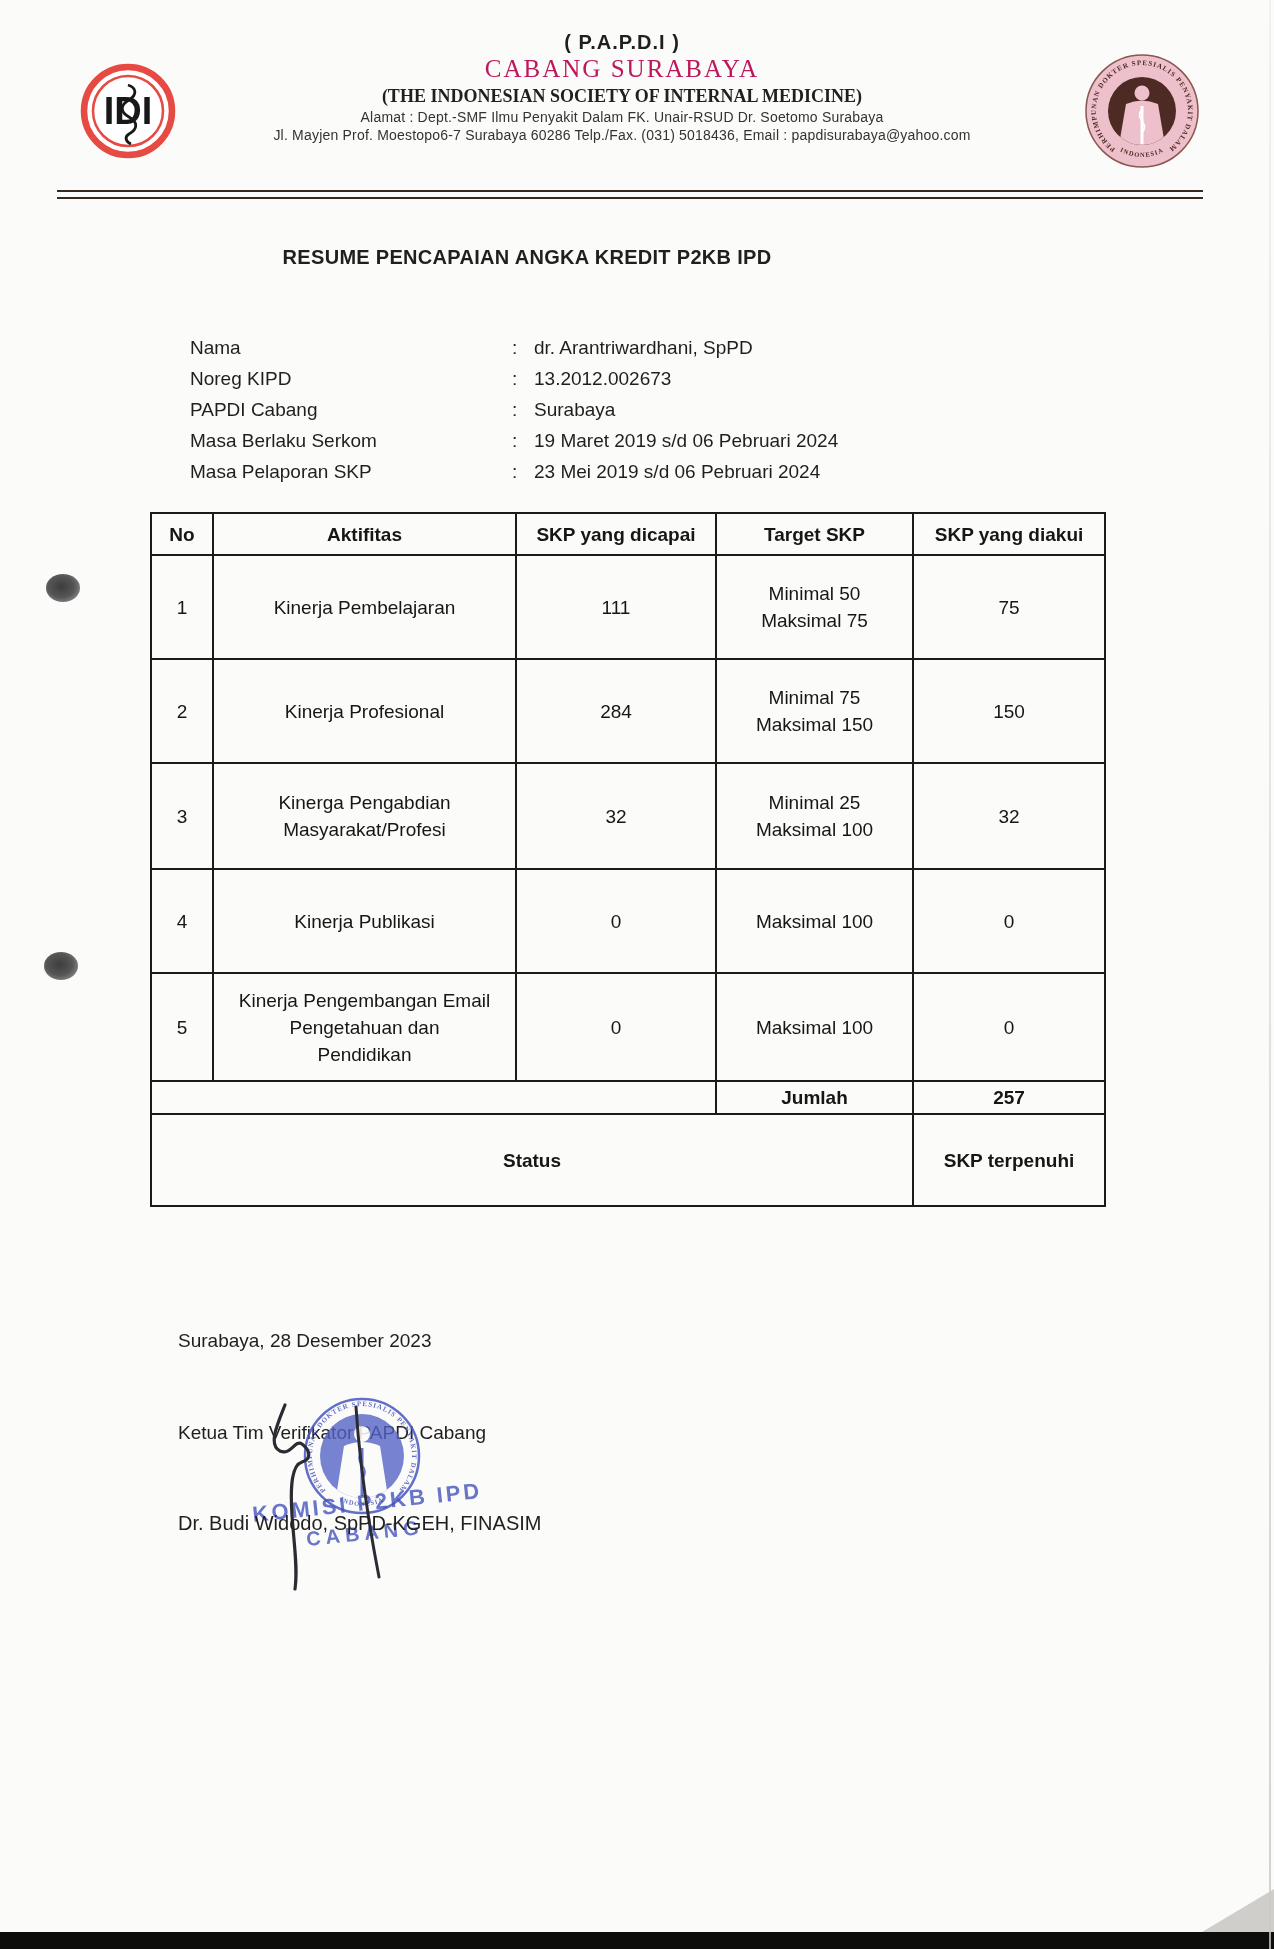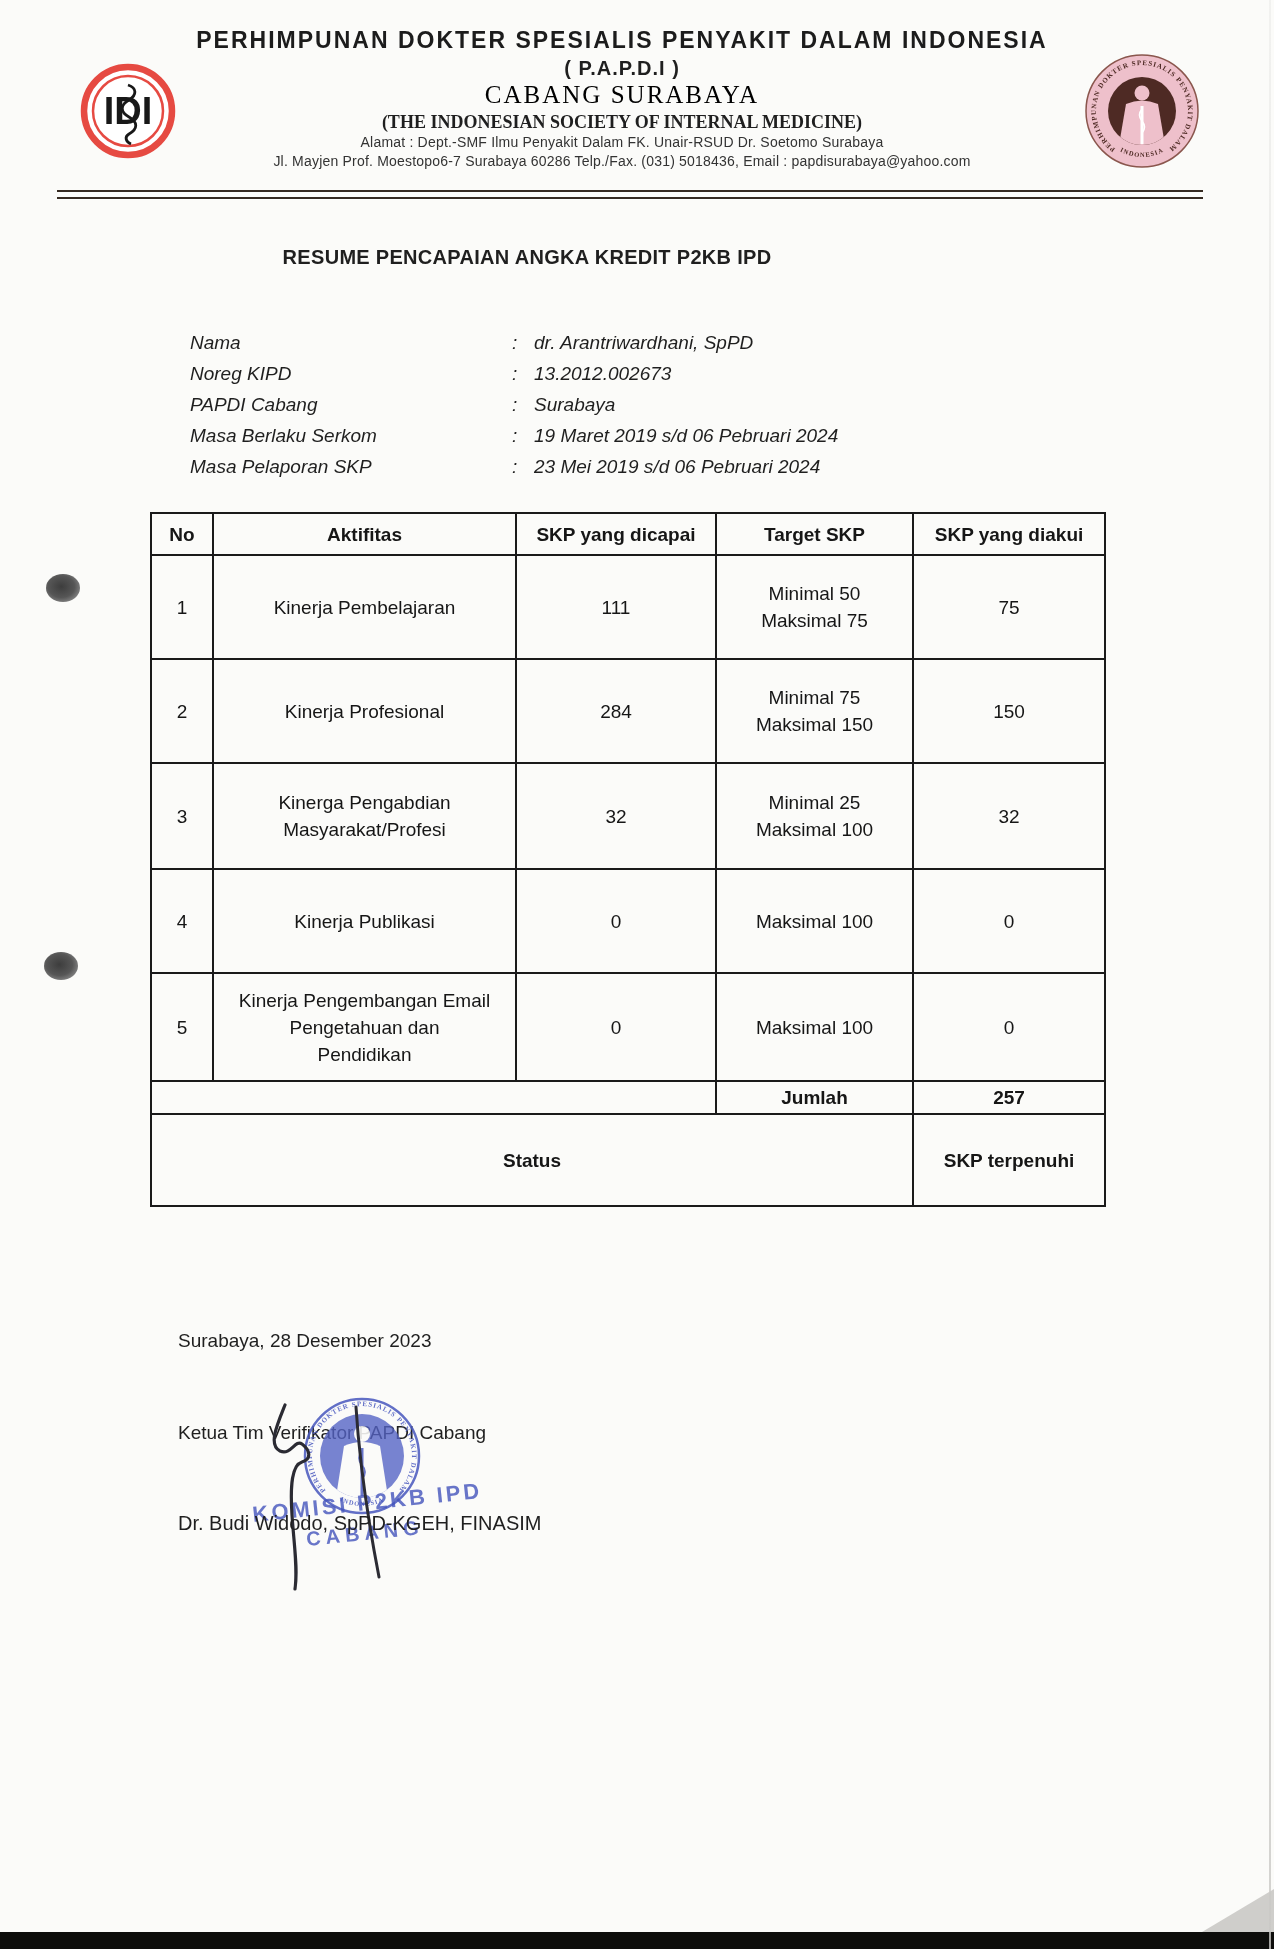--- a/index.html
+++ b/index.html
@@ -2,31 +2,31 @@
 <html><head>
 <meta charset="utf-8">
 <style>
   html,body{margin:0;padding:0;background:#e9e9e7;}
   .page{position:relative;width:1274px;height:1949px;background:#fbfbf9;overflow:hidden;
         font-family:"Liberation Sans",sans-serif;color:#1f1f1f;}
   
   .hdr{position:absolute;left:60px;top:28px;width:1124px;text-align:center;line-height:1.12;}
   .hdr .org{font-size:23px;font-weight:bold;letter-spacing:2px;color:#1c1c1c;}
   .hdr .abbr{font-size:20px;font-weight:bold;letter-spacing:1px;margin-top:3px;}
-  .hdr .branch{font-family:"Liberation Serif",serif;font-size:25px;letter-spacing:2px;margin-top:2px;color:#000000;}
+  .hdr .branch{font-family:"Liberation Serif",serif;font-size:25px;letter-spacing:2px;margin-top:2px;color:#be185d;}
   .hdr .eng{font-family:"Liberation Serif",serif;font-weight:bold;font-size:18px;margin-top:3px;}
   .hdr .addr{font-size:14px;color:#333;margin-top:3px;letter-spacing:.2px;}
   .logo{position:absolute;}
   .rule{position:absolute;left:57px;top:190px;width:1146px;height:5px;
         border-top:2.5px solid #352a21;border-bottom:2.5px solid #352a21;}
   
   .doc-title{position:absolute;left:0;top:246px;width:1054px;text-align:center;
              font-size:20px;font-weight:bold;letter-spacing:.3px;}
   .info{position:absolute;left:190px;top:332px;font-size:19px;}
-  .info-row{display:flex;height:31px;font-style:italic;}
+  .info-row{display:flex;height:31px;align-items:center;}
   .info-row .lbl{width:322px;}
   .info-row .sep{width:22px;}
   
   table.skp{position:absolute;left:150px;top:512px;width:954px;border-collapse:collapse;
             table-layout:fixed;font-size:19px;color:#161616;}
   table.skp th,table.skp td{border:2px solid #1a1a1a;text-align:center;vertical-align:middle;
             padding:2px 6px;white-space:pre-line;line-height:27px;}
   table.skp th{font-weight:bold;height:36px;}
   .rh1{height:104px;} .rh2{height:104px;} .rh3{height:106px;} .rh4{height:104px;} .rh5{height:108px;}
   .rh-sum{height:30px;} .rh-status{height:92px;}
@@ -57,21 +57,20 @@
 <div class="page">
 
   <svg class="logo" style="left:78px;top:56px;" width="100" height="110" viewBox="0 0 100 110">
     <circle cx="50" cy="55" r="44" fill="#ffffff" stroke="#e64a42" stroke-width="6.5"></circle>
     <circle cx="50" cy="55" r="35" fill="none" stroke="#e64a42" stroke-width="2.5"></circle>
     <text x="50" y="68" text-anchor="middle" font-family="Liberation Sans, sans-serif" font-size="38" font-weight="800" fill="#181818">IDI</text>
     <path d="M50,29 c9,3 9,10 1,15 c-9,5 -9,12 0,17 c9,5 9,12 0,17 c-5,3 -3,8 2,10" fill="none" stroke="#181818" stroke-width="2.8"></path>
   </svg>
 
   <div class="hdr">
-    <div class="org">PERHIMPUNAN DOKTER SPESIALIS PENYAKIT DALAM INDONESIA</div>
     <div class="abbr">( P.A.P.D.I )</div>
     <div class="branch">CABANG SURABAYA</div>
     <div class="eng">(THE INDONESIAN SOCIETY OF INTERNAL MEDICINE)</div>
     <div class="addr">Alamat : Dept.-SMF Ilmu Penyakit Dalam FK. Unair-RSUD Dr. Soetomo Surabaya</div>
     <div class="addr">Jl. Mayjen Prof. Moestopo6-7 Surabaya 60286 Telp./Fax. (031) 5018436, Email : papdisurabaya@yahoo.com</div>
   </div>
 
   <svg class="logo" style="left:1082px;top:52px;" width="120" height="120" viewBox="0 0 120 120">
     <defs>
       <clipPath id="papdiDisc">

